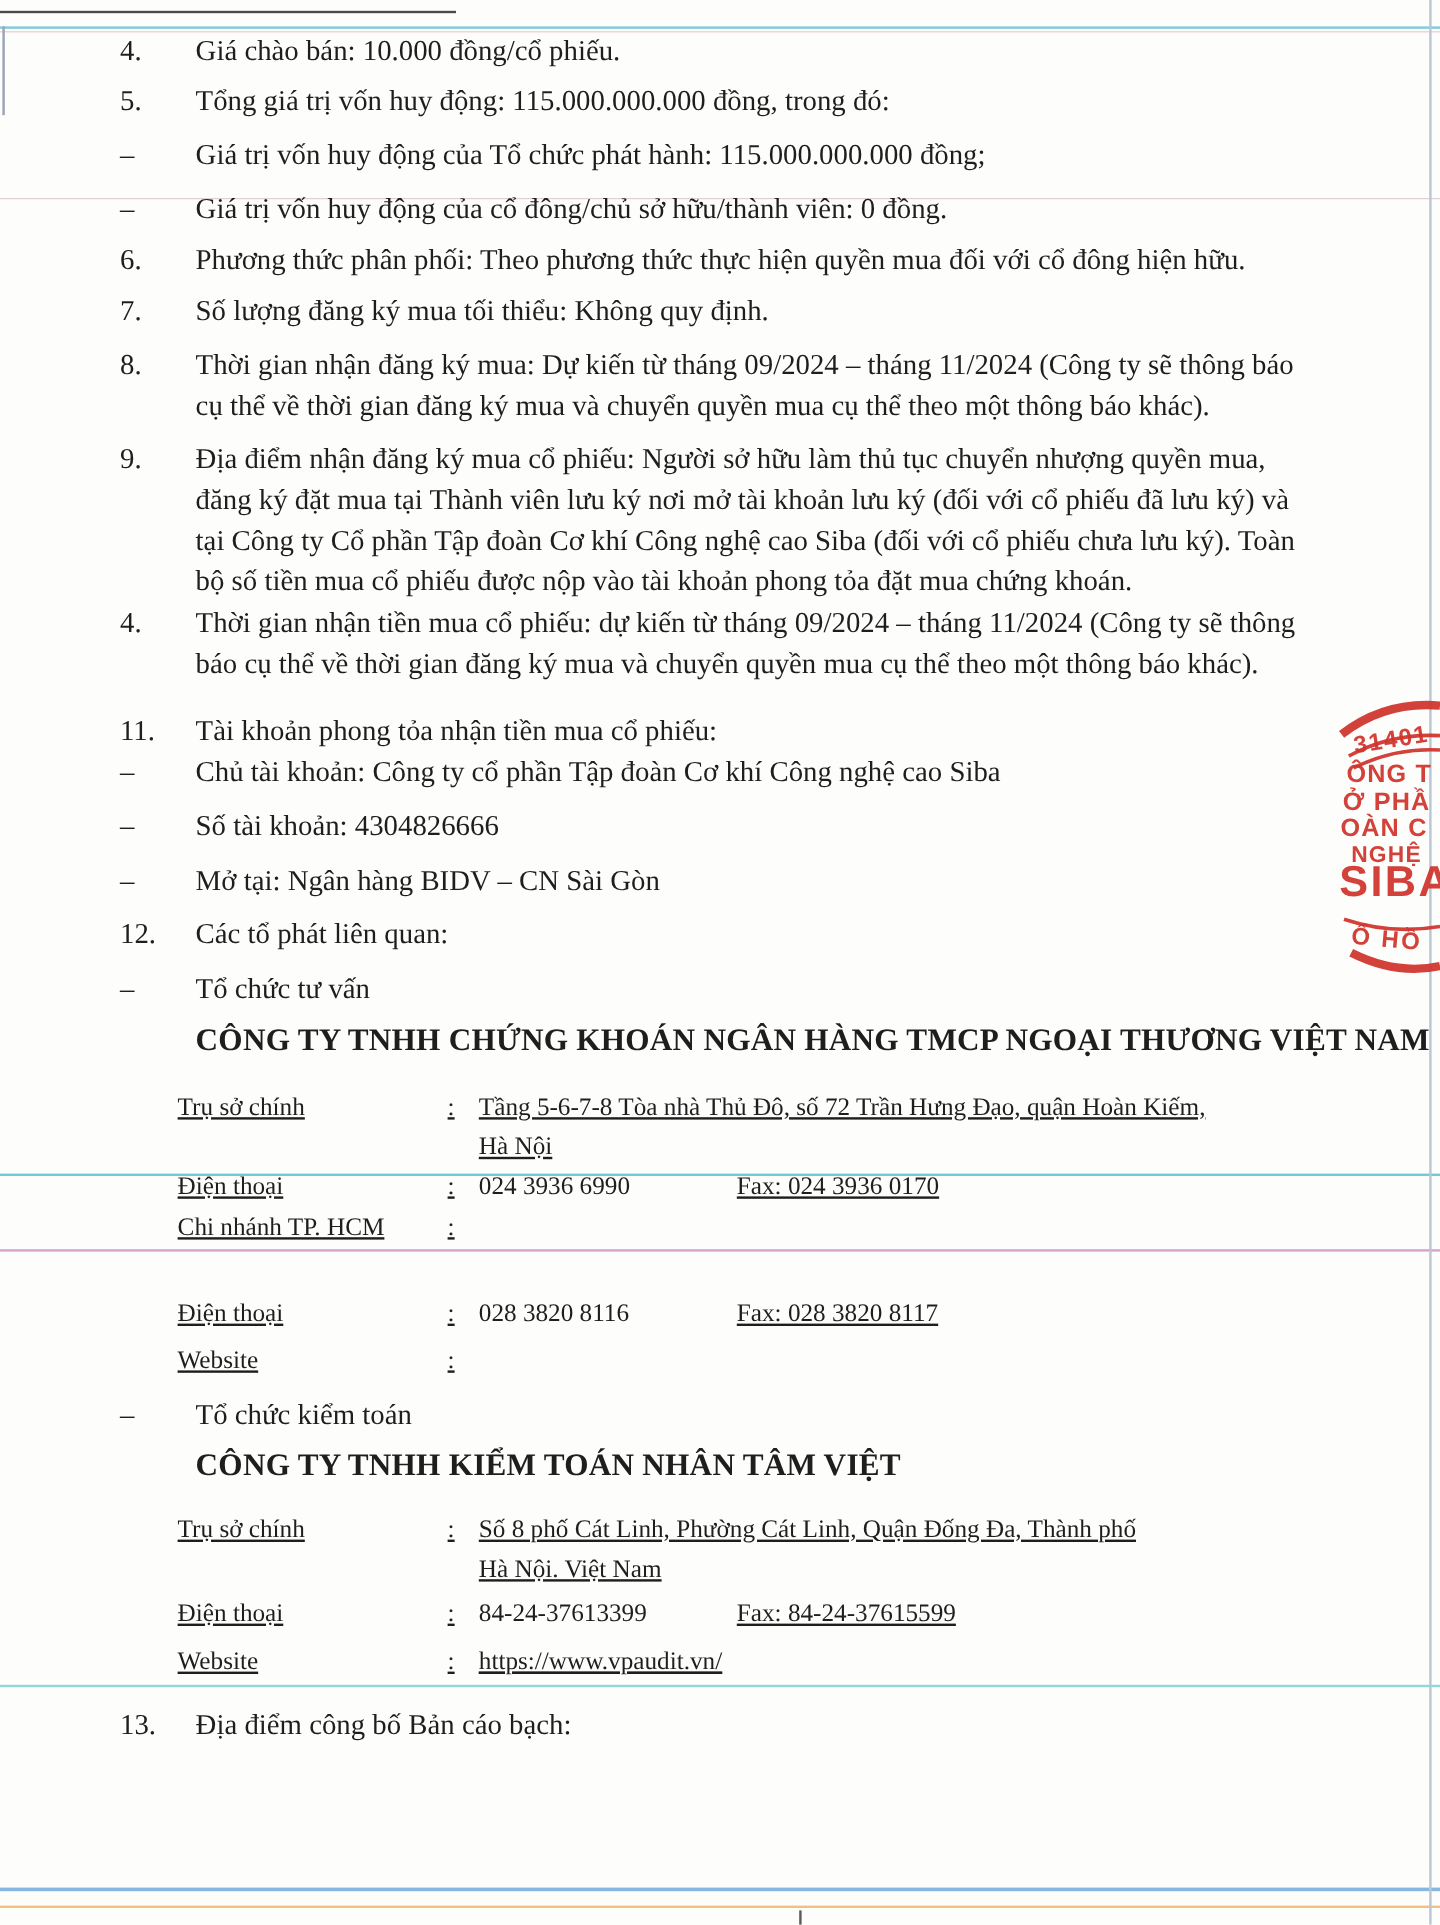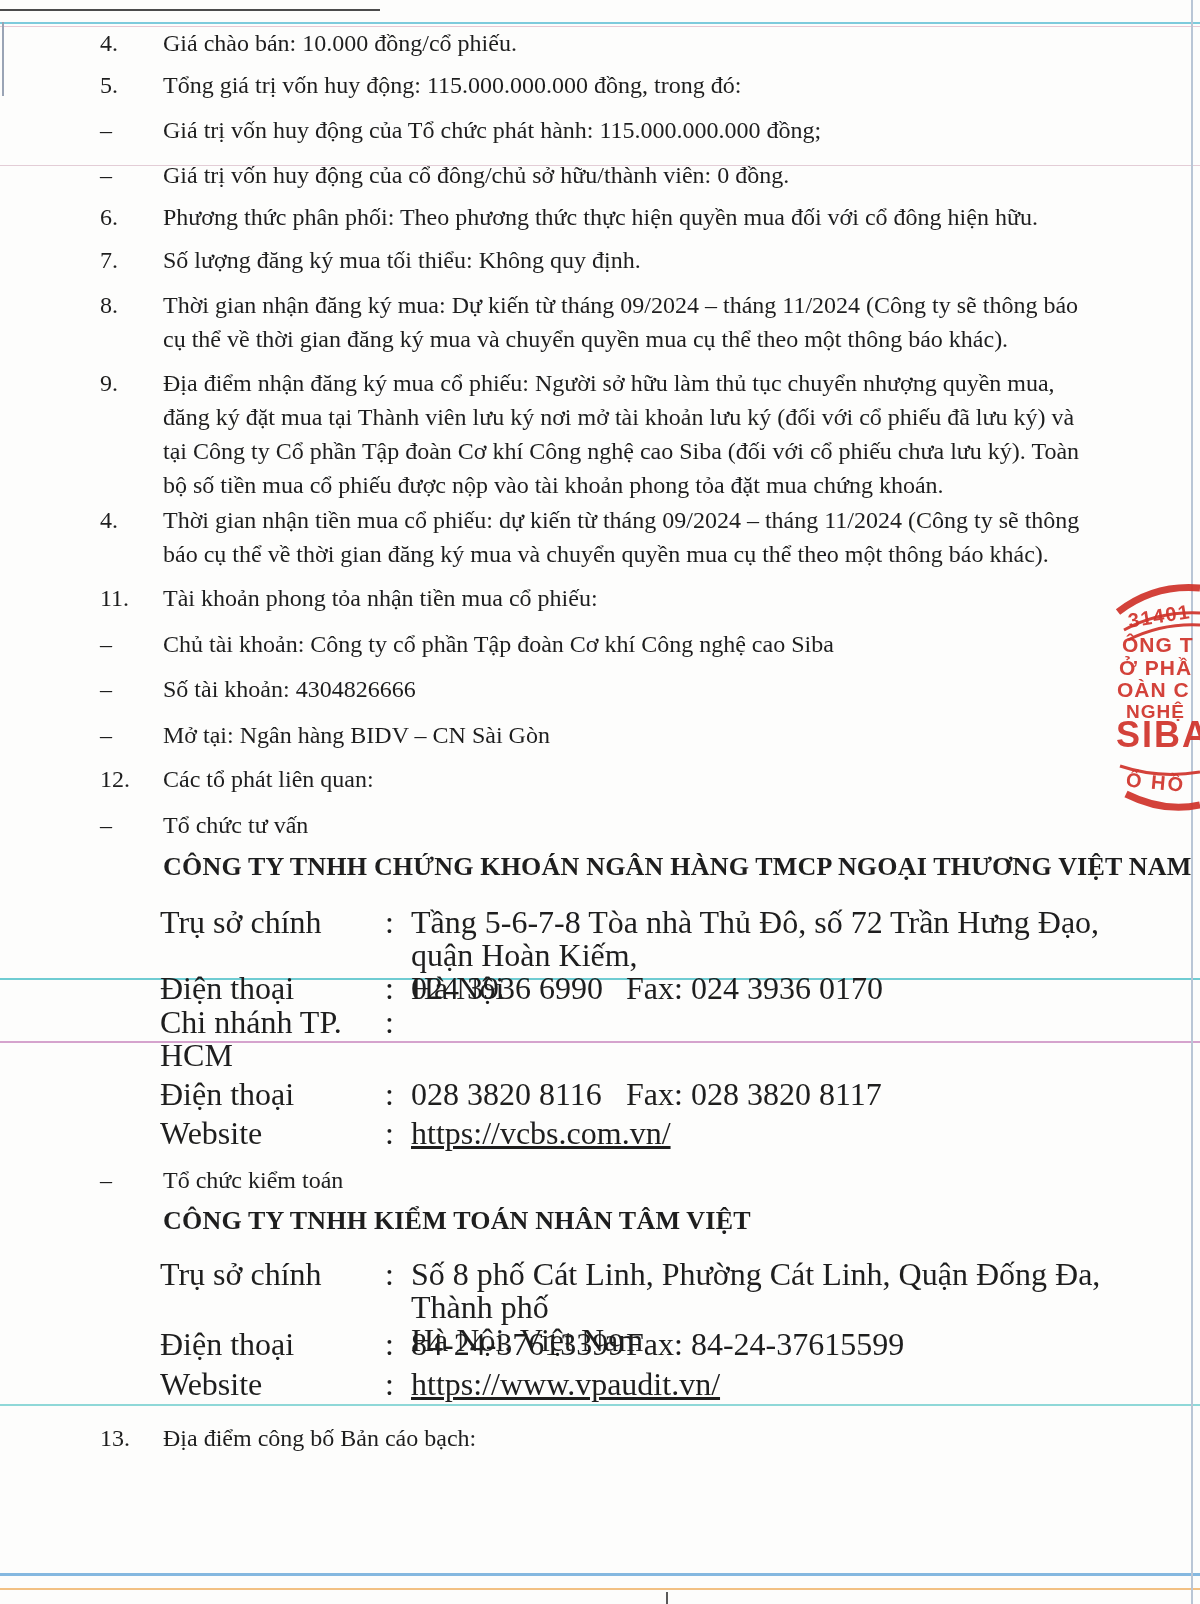--- a/index.html
+++ b/index.html
@@ -6,21 +6,21 @@
   body{
     width:1200px;height:1604px;position:relative;background:#fdfdfc;
     overflow:hidden;
     font-family:"Liberation Serif","DejaVu Serif",serif;
     color:#1e1e1e;
   }
   .li{position:absolute;left:100px;width:1000px;display:flex;font-size:24px;line-height:34px;}
   .li .marker{width:63px;flex:none;}
   .li .txt{flex:1;white-space:pre-line;}
   .heading{position:absolute;left:163px;font-size:26px;font-weight:bold;letter-spacing:.2px;white-space:nowrap;text-align:center;}
-  .crow{position:absolute;left:160px;width:950px;display:flex;font-size:32px;line-height:33px;}
+  .crow{position:absolute;left:148px;width:950px;display:flex;font-size:21px;line-height:33px;text-decoration:underline;}
   .crow .clabel{width:225px;flex:none;}
   .crow .ccolon{width:26px;flex:none;}
   .crow .cvalue{flex:1;white-space:pre-line;}
   .phone{display:inline-block;width:215px;}
   .weblink{text-decoration:underline;color:#1e1e1e;}
   .scanline{position:absolute;pointer-events:none;}
   .stamp{position:absolute;left:1114px;top:578px;width:86px;height:236px;}
   svg text{font-family:"Liberation Sans","DejaVu Sans",sans-serif;}
 </style>
 </head>
@@ -73,21 +73,21 @@
     <span class="txt">Địa điểm nhận đăng ký mua cổ phiếu: Người sở hữu làm thủ tục chuyển nhượng quyền mua,
 đăng ký đặt mua tại Thành viên lưu ký nơi mở tài khoản lưu ký (đối với cổ phiếu đã lưu ký) và
 tại Công ty Cổ phần Tập đoàn Cơ khí Công nghệ cao Siba (đối với cổ phiếu chưa lưu ký). Toàn
 bộ số tiền mua cổ phiếu được nộp vào tài khoản phong tỏa đặt mua chứng khoán.</span>
   </div>
 <div class="li" style="top:503px">
     <span class="marker">4.</span>
     <span class="txt">Thời gian nhận tiền mua cổ phiếu: dự kiến từ tháng 09/2024 – tháng 11/2024 (Công ty sẽ thông
 báo cụ thể về thời gian đăng ký mua và chuyển quyền mua cụ thể theo một thông báo khác).</span>
   </div>
-<div class="li" style="top:581px">
+<div class="li" style="top:593px">
     <span class="marker">11.</span>
     <span class="txt">Tài khoản phong tỏa nhận tiền mua cổ phiếu:</span>
   </div>
 <div class="li" style="top:627px">
     <span class="marker">–</span>
     <span class="txt">Chủ tài khoản: Công ty cổ phần Tập đoàn Cơ khí Công nghệ cao Siba</span>
   </div>
 <div class="li" style="top:672px">
     <span class="marker">–</span>
     <span class="txt">Số tài khoản: 4304826666</span>
@@ -123,21 +123,20 @@
   <span class="ccolon">:</span>
 </div>
 <div class="crow" style="top:1078px">
   <span class="clabel">Điện thoại</span>
   <span class="ccolon">:</span>
   <span class="cvalue"><span class="phone">028 3820 8116</span><span>Fax: 028 3820 8117</span></span>
 </div>
 <div class="crow" style="top:1117px">
   <span class="clabel">Website</span>
   <span class="ccolon">:</span>
-  <span class="cvalue"><a class="weblink" href="#">https://vcbs.com.vn/</a></span>
 </div>
 
 <div class="li" style="top:1163px">
     <span class="marker">–</span>
     <span class="txt">Tổ chức kiểm toán</span>
   </div>
 
 <div class="heading" style="top:1206px">CÔNG TY TNHH KIỂM TOÁN NHÂN TÂM VIỆT</div>
 
 <div class="crow" style="top:1258px">

